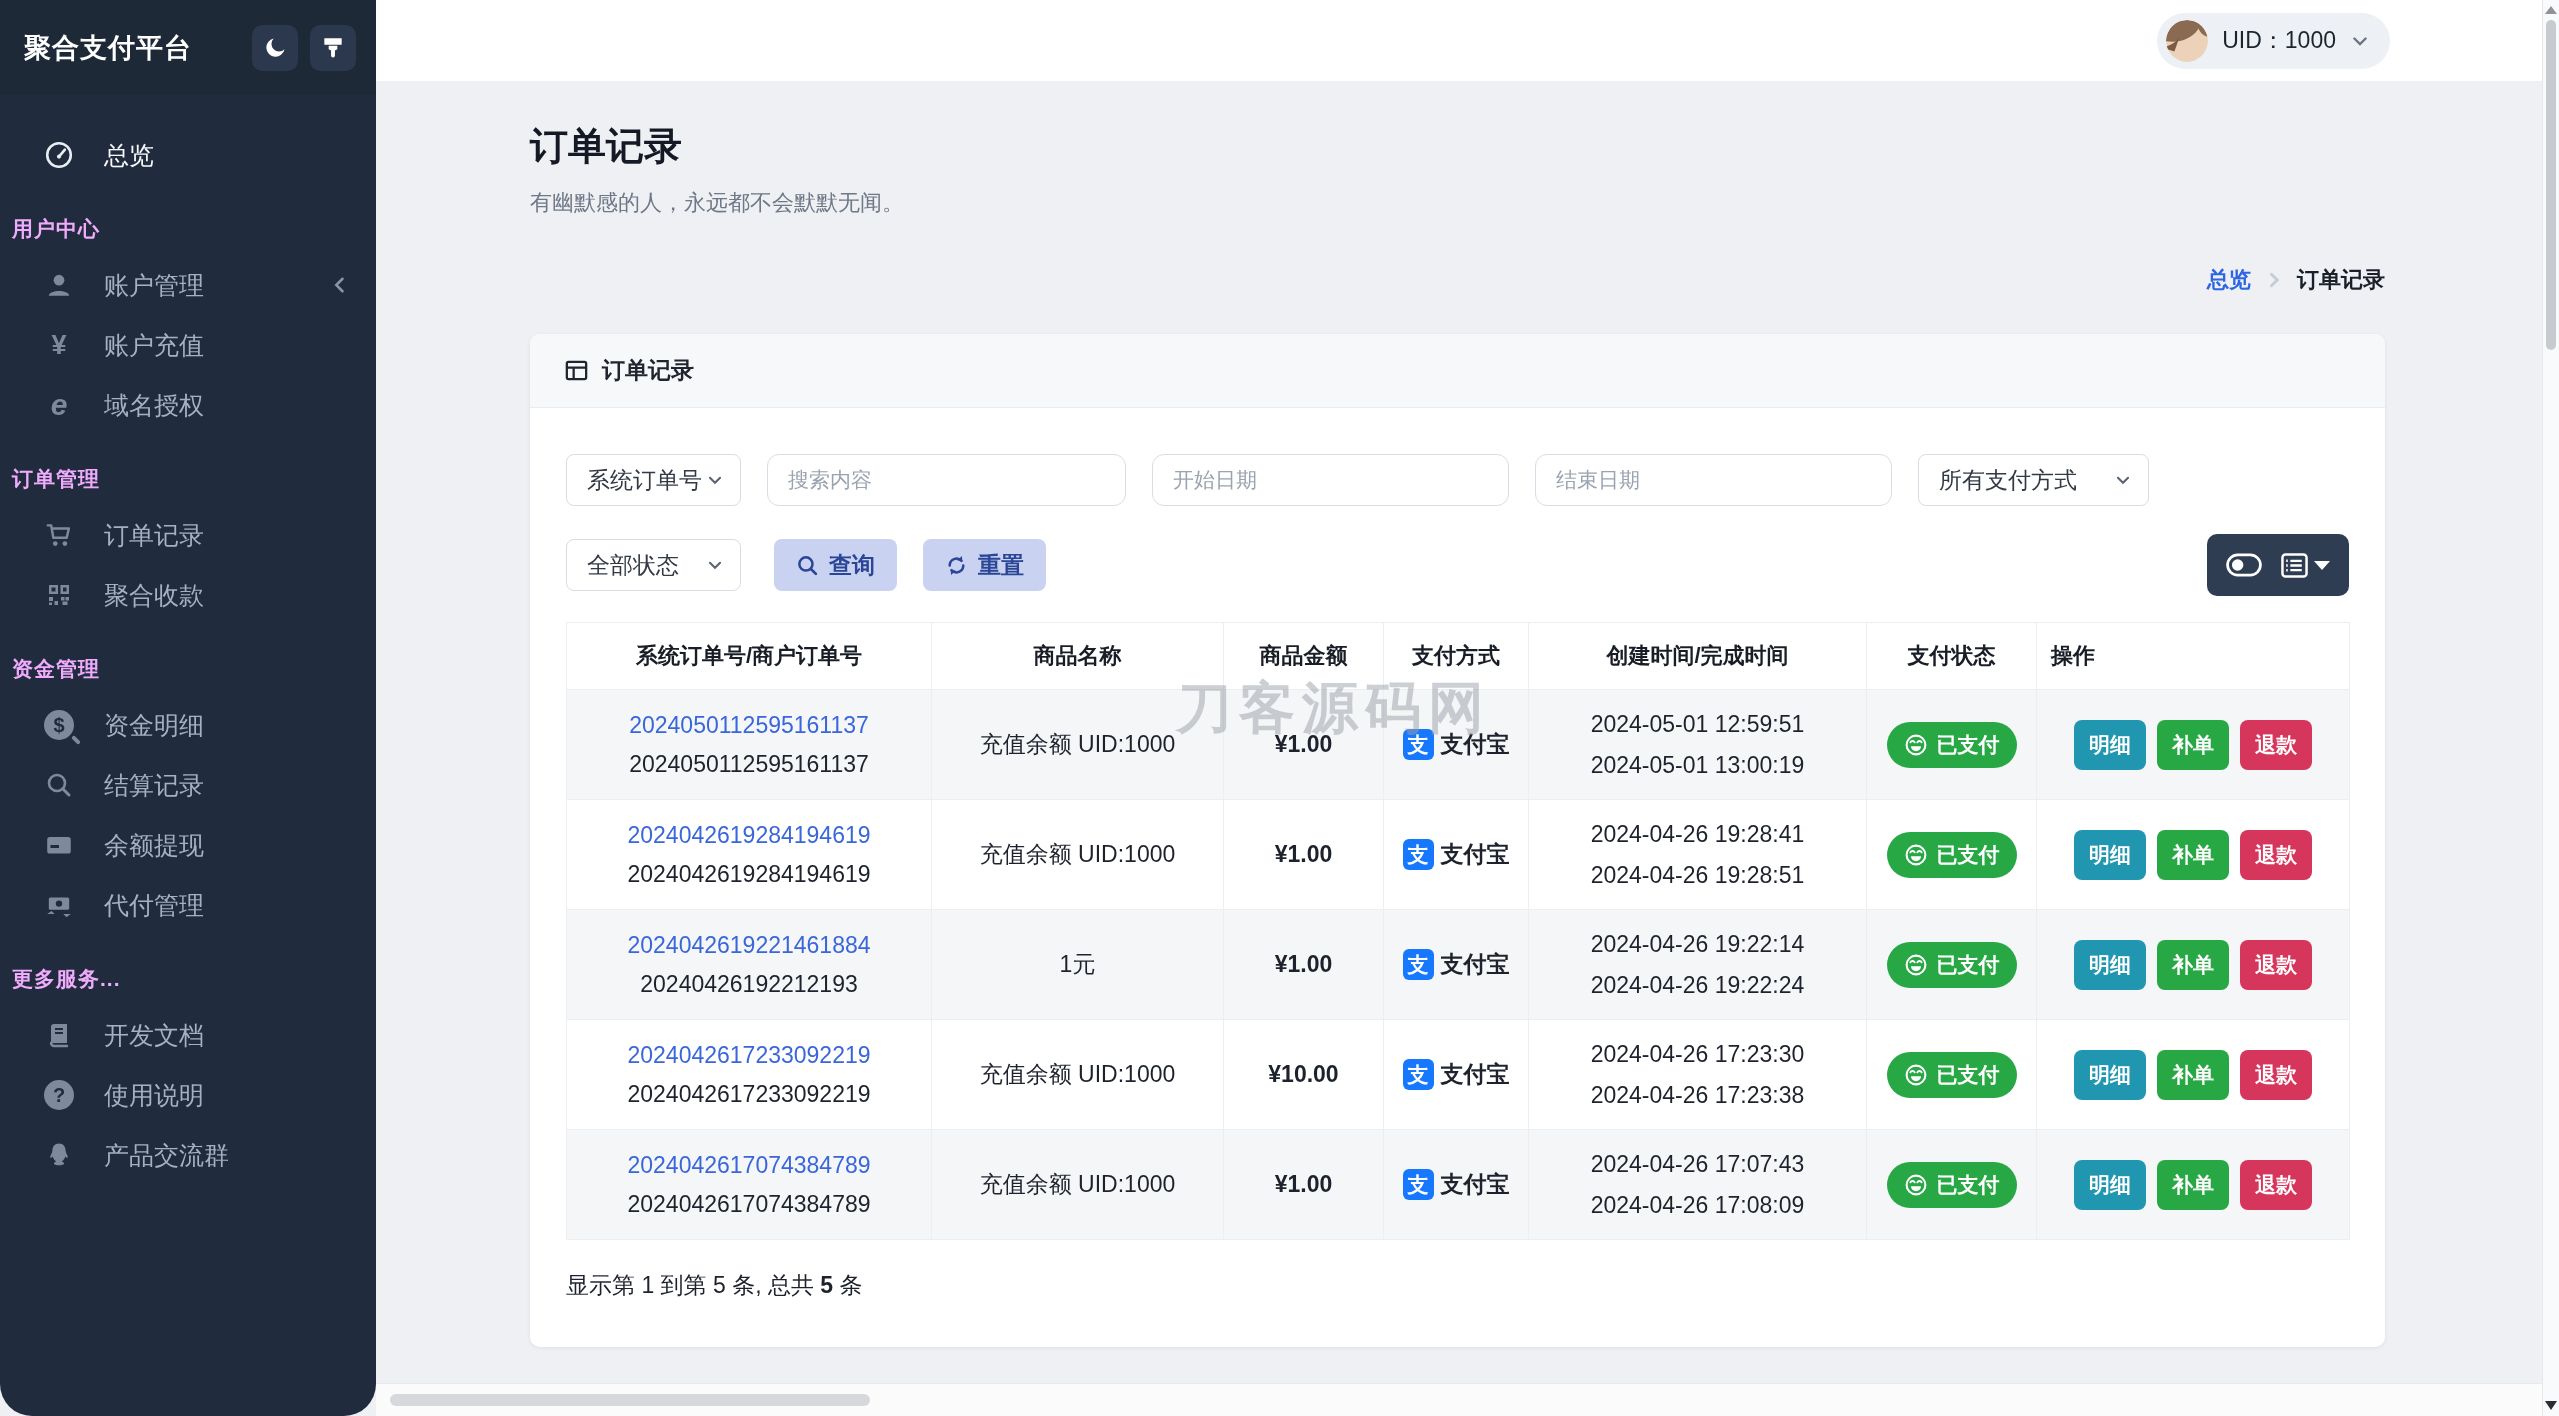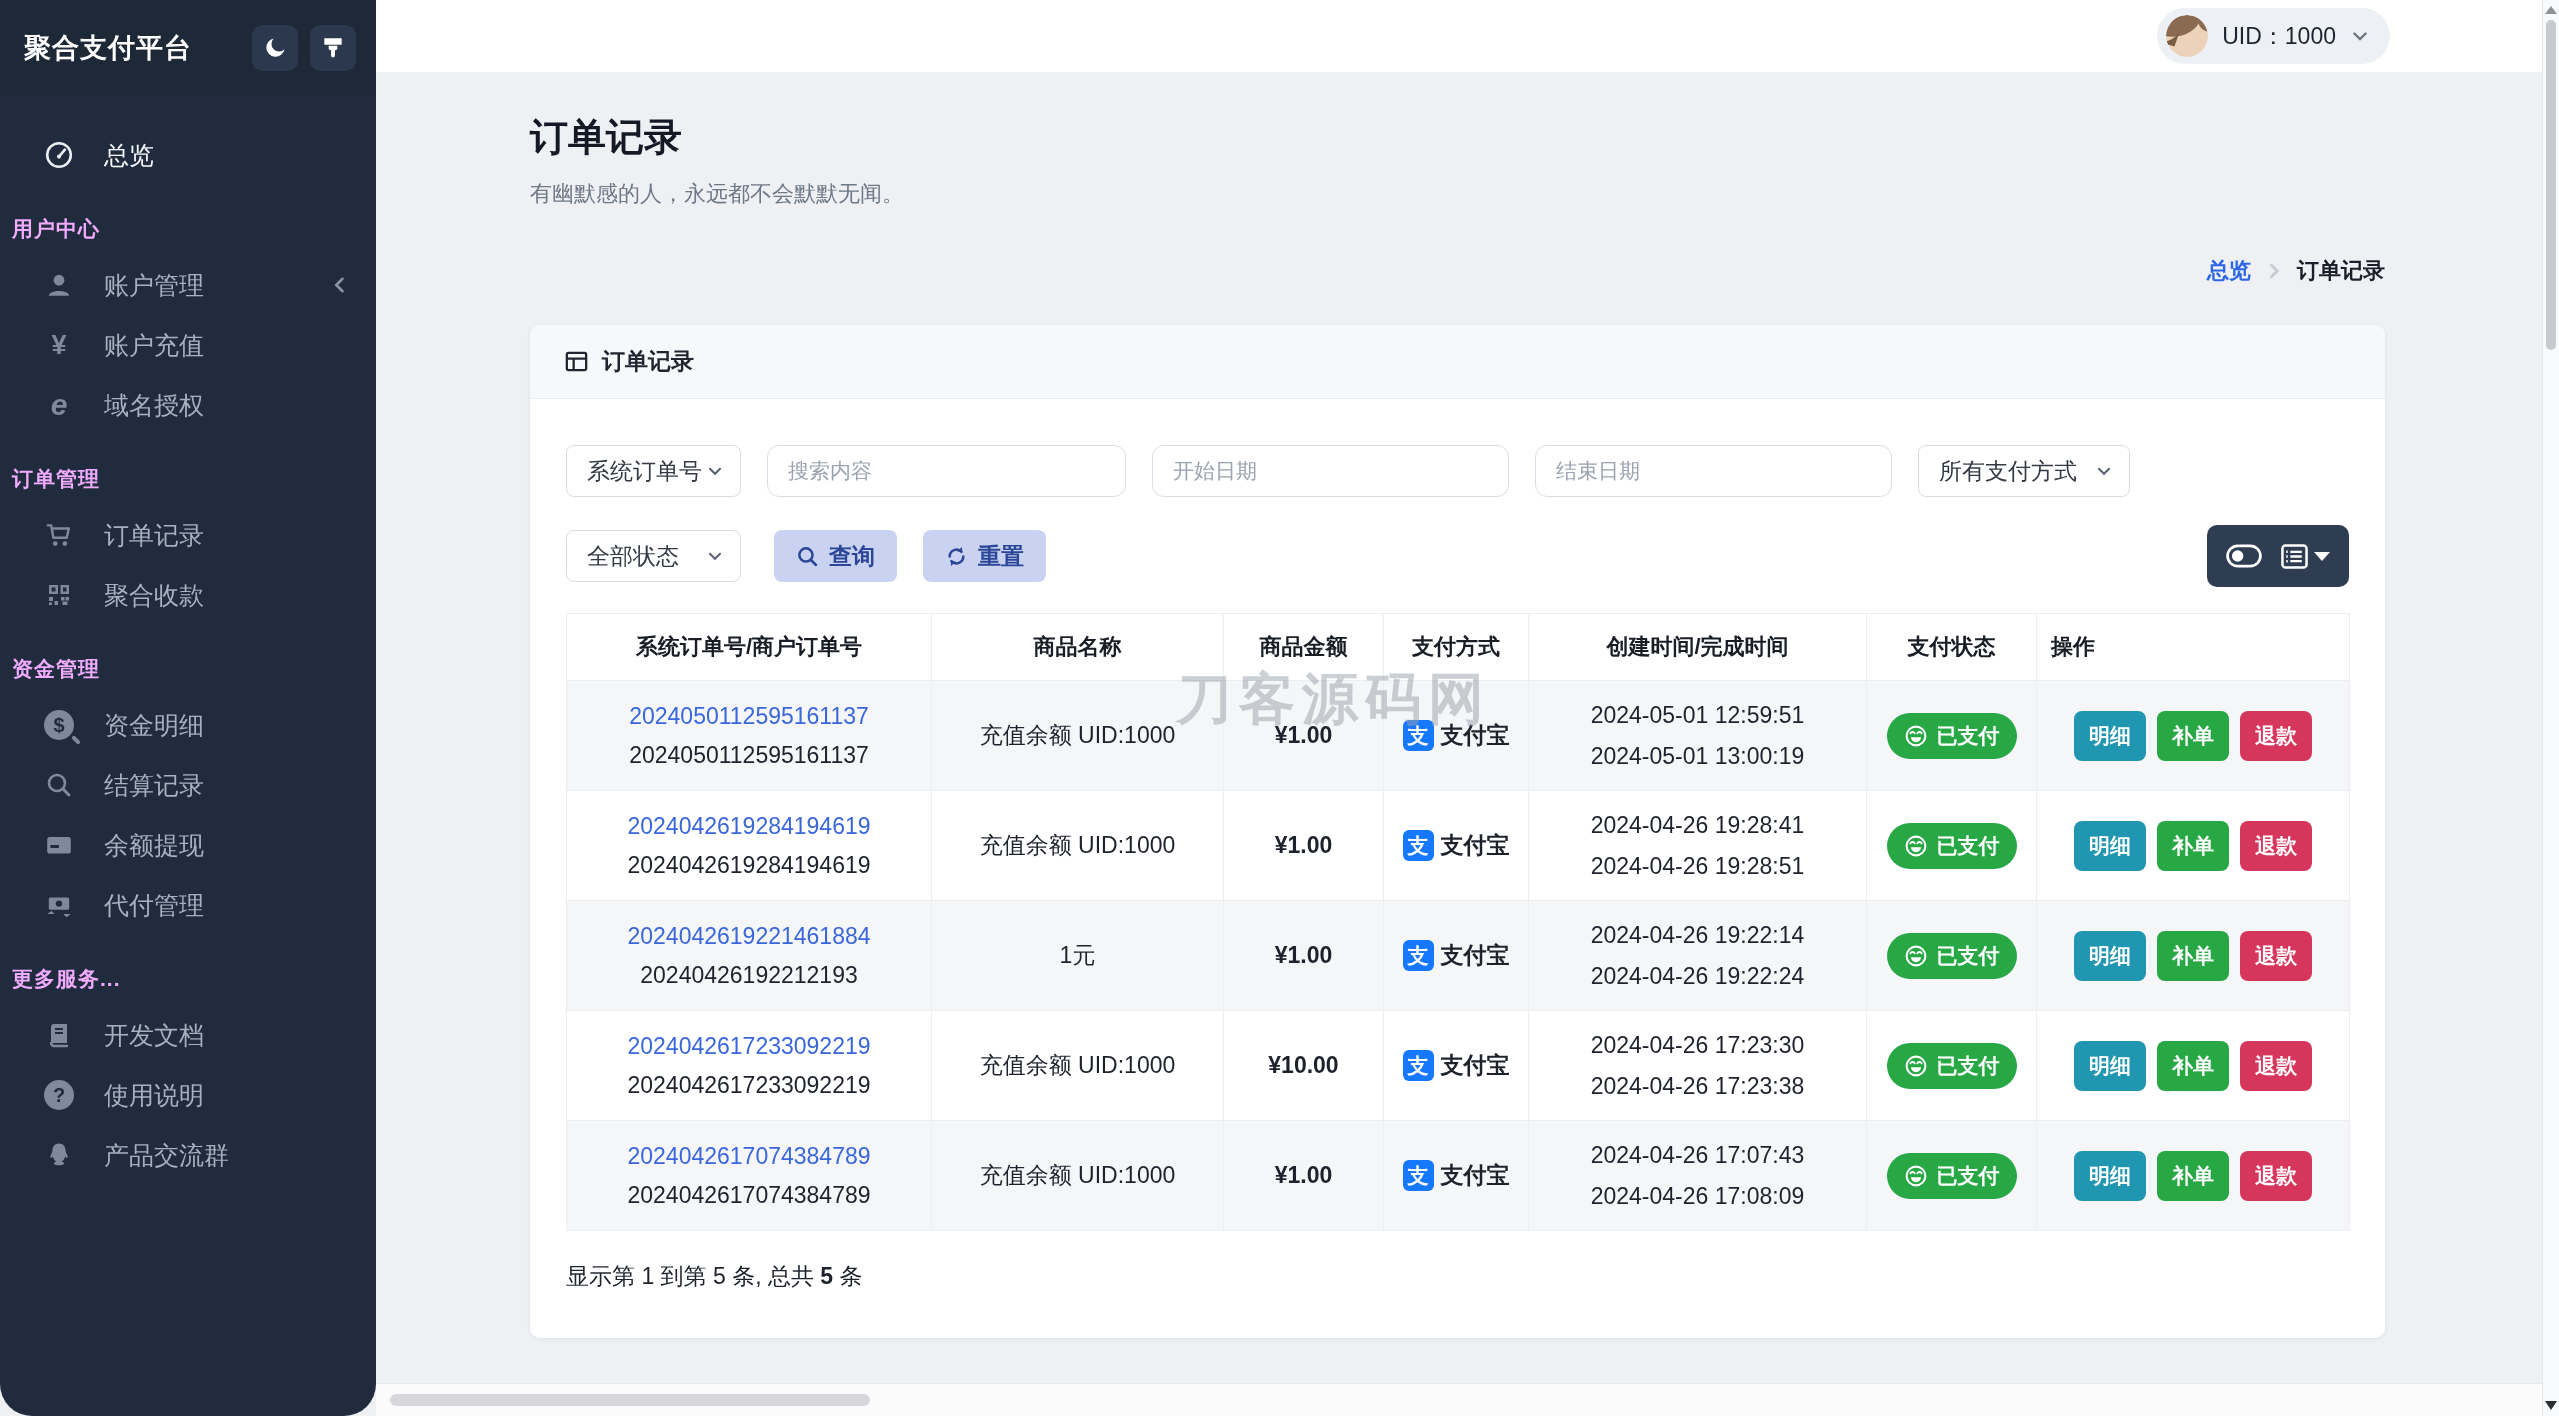--- a/index.html
+++ b/index.html
@@ -29,21 +29,21 @@
     font-size:21px; font-weight:bold; color:#f0abfc; letter-spacing:1px; }
   .char-icon { font-size:27px; font-weight:bold; font-style:normal; }
   .char-icon.italic { font-style:italic; font-size:30px; }
   .round-icon { width:30px; height:30px; border-radius:50%; background:#7e8a9c; color:#202c3e;
     display:flex; align-items:center; justify-content:center; font-size:20px; font-weight:bold; position:relative; }
   .round-icon.handle::after { content:""; position:absolute; width:4px; height:10px; background:#7e8a9c;
     right:-4px; bottom:-5px; transform:rotate(-45deg); border-radius:2px; }
 
   
   .main { flex:1; display:flex; flex-direction:column; background:#eef0f4; position:relative; min-width:0; }
-  .topbar { height:72px; flex:none; background:#fff; display:flex; align-items:center; justify-content:flex-end; padding-right:152px; }
+  .topbar { height:81px; flex:none; background:#fff; display:flex; align-items:center; justify-content:flex-end; padding-right:152px; }
   .uid-pill { display:flex; align-items:center; gap:14px; background:#edf0f4; border-radius:30px;
     padding:7px 20px 7px 9px; cursor:pointer; }
   .avatar { width:42px; height:42px; border-radius:50%; overflow:hidden; flex:none; display:flex; }
   .uid-text { font-size:23px; color:#1c2430; }
 
   .content { flex:1; position:relative; padding:0 157px 0 154px; }
   .page-head { padding-top:40px; }
   .page-title { margin:0; font-size:38px; font-weight:bold; color:#141925; }
   .page-subtitle { margin:16px 0 0 0; font-size:22px; color:#6f7887; }
   .breadcrumb { position:absolute; top:184px; right:157px; display:flex; align-items:center; gap:14px; font-size:22px; }
@@ -61,21 +61,21 @@
   .filter-row > * + * { margin-left:26px; }
   .filter-row.second { margin-top:28px; }
   .filter-row.second .sel-status { margin-left:0; margin-right:7px; }
   .select { height:52px; border:1px solid #d8dde5; border-radius:8px; background:#fff;
     display:flex; align-items:center; justify-content:space-between; padding:0 16px 0 20px;
     font-size:23px; color:#333a45; cursor:pointer; }
   .input { height:52px; border:1px solid #d8dde5; border-radius:12px; background:#fff;
     padding:15px 20px; font-size:21px; color:#333a45; font-family:inherit; outline:none; }
   .input::placeholder { color:#9aa3af; }
   .w-type { width:175px; } .w-search { width:359px; } .w-date { width:357px; }
-  .w-pay { width:212px; } .w-status { width:175px; }
+  .w-pay { width:231px; } .w-status { width:175px; }
   .btn-soft { height:52px; border:none; border-radius:8px; background:#c9d3f1; color:#2b4597;
     font-size:23px; font-weight:bold; font-family:inherit; display:flex; align-items:center; gap:10px;
     padding:0 22px; cursor:pointer; }
   .dark-group { margin-left:auto; width:142px; height:62px; background:#2f3d52; border-radius:10px;
     display:flex; align-items:center; justify-content:space-evenly; }
   .dg-btn { background:none; border:none; display:flex; align-items:center; gap:6px; cursor:pointer; padding:0; }
   .caret-down { width:0; height:0; border-left:8px solid transparent; border-right:8px solid transparent;
     border-top:9px solid #fff; }
 
   

